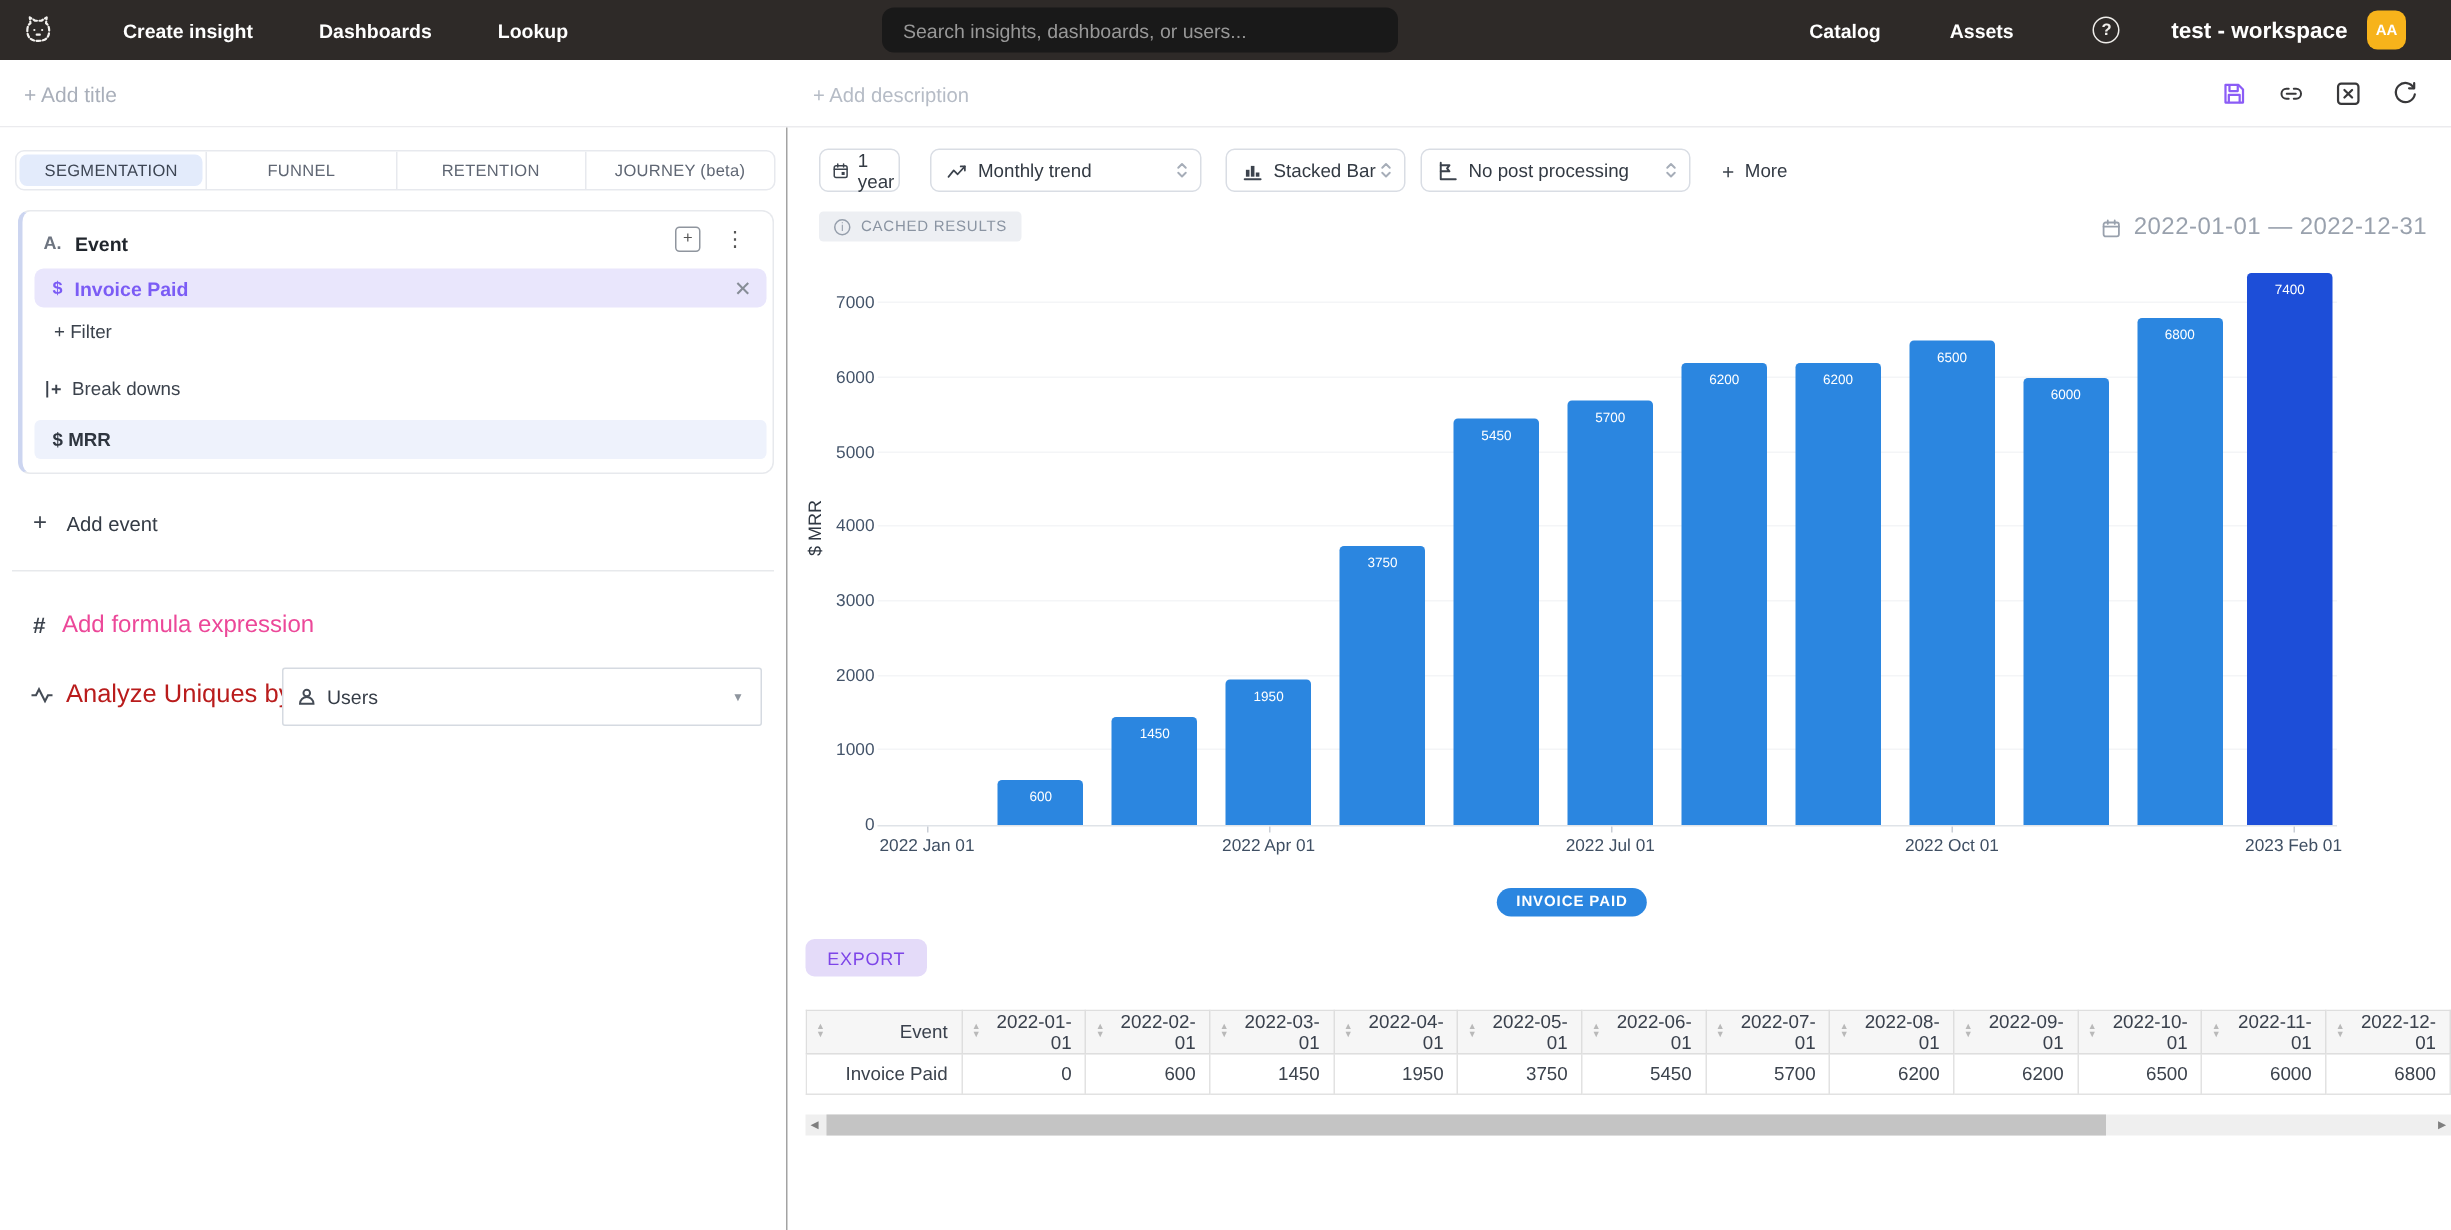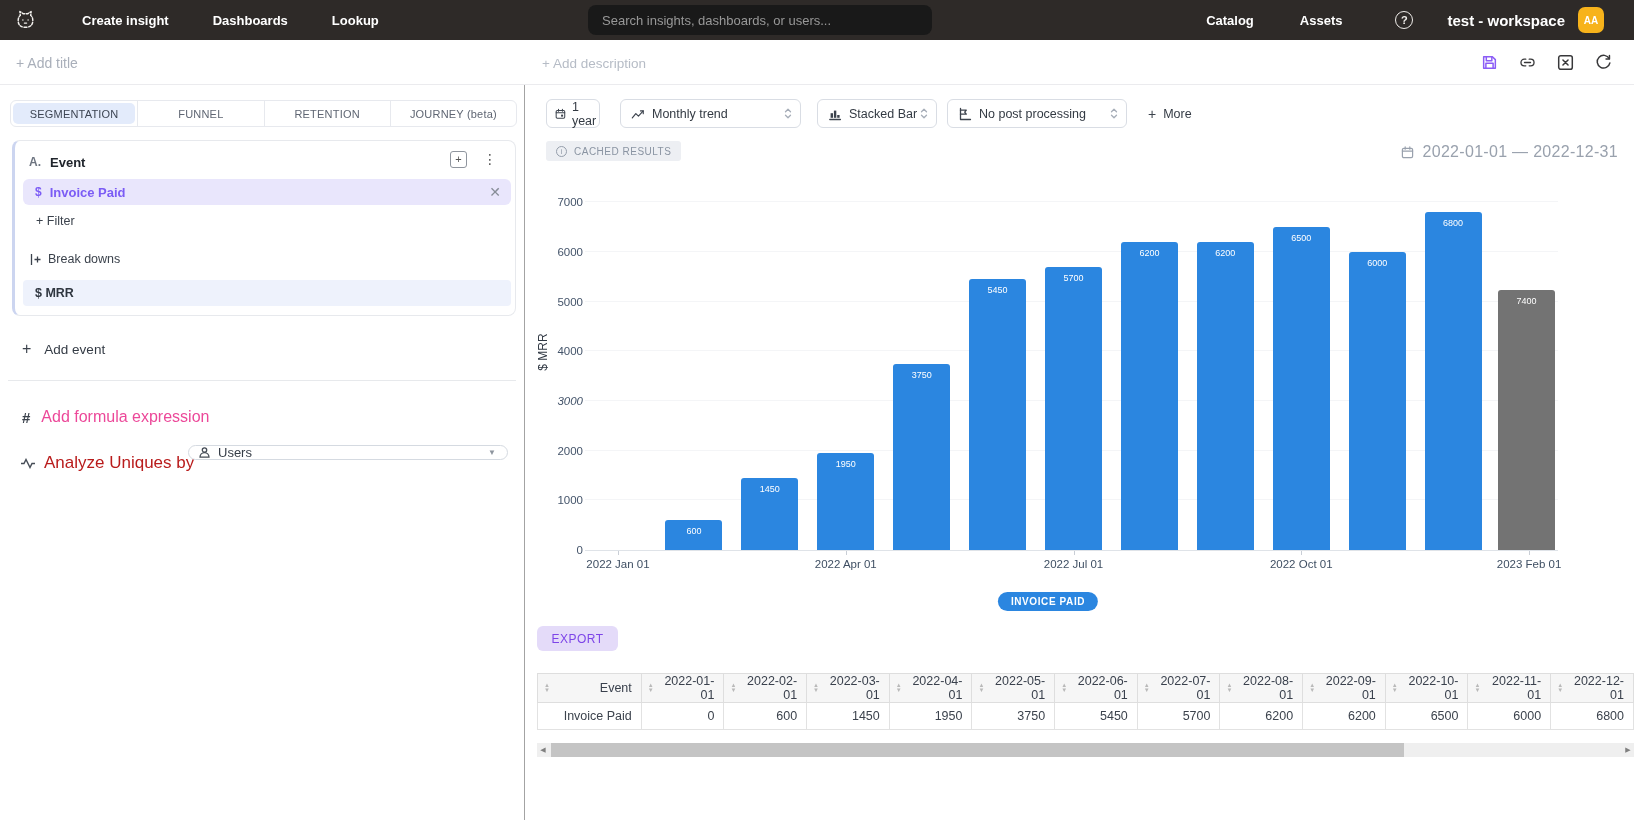--- a/index.html
+++ b/index.html
@@ -56,21 +56,21 @@
 .add-event{position:absolute;left:22px;top:255px;display:flex;align-items:center;cursor:pointer}
 .add-event .plus{font-size:16px;color:#3c434d;margin-right:13px;font-weight:400}
 .add-event span.lbl{font-size:13.5px;color:#343b45}
 .panel-divider{position:absolute;left:8px;top:295px;width:508px;height:1px;background:#e7e9ec}
 .add-formula{position:absolute;left:22px;top:323px;display:flex;align-items:center;cursor:pointer}
 .add-formula .hash{font-size:15px;font-weight:700;color:#3c434d;margin-right:11px}
 .add-formula span.lbl{font-size:16px;color:#ec4899}
 .analyze-row{position:absolute;left:20px;top:368px;display:flex;align-items:center}
 .analyze-row svg{width:16px;height:11px;stroke:#454c56;stroke-width:1.4;fill:none;margin-right:8px}
 .analyze-row .lbl{font-size:17px;color:#b91c1c}
-.uniques-select{position:absolute;left:188px;top:360px;width:320px;height:15px;border:1px solid #d5dae1;border-radius:14px;display:flex;align-items:center;cursor:pointer;background:#fff}
+.uniques-select{position:absolute;left:188px;top:360px;width:320px;height:39px;border:1px solid #d5dae1;border-radius:2px;display:flex;align-items:center;cursor:pointer;background:#fff}
 .uniques-select svg{width:13px;height:13px;stroke:#454c56;stroke-width:1.3;fill:none;margin:0 7px 0 9px}
 .uniques-select .val{font-size:13px;color:#363d47}
 .uniques-select .caret{margin-left:auto;margin-right:11px;font-size:8px;color:#8e959e}
 
 
 .toolbar{position:absolute;left:537px;top:99px;height:29px;display:flex;}
 .tbtn,.tselect{height:29px;border:1px solid #d9dde4;border-radius:6px;background:#fff;display:flex;align-items:center;font-size:12.5px;color:#333a43;cursor:pointer}
 .tbtn svg,.tselect svg.lead{width:14px;height:14px;stroke:#3c434d;stroke-width:1.3;fill:none;stroke-linecap:round;stroke-linejoin:round;margin:0 7px 0 10px}
 .tbtn{width:54px;margin-left:9px}
 .tbtn svg{margin:0 6px 0 8px}
@@ -304,21 +304,21 @@
       </svg>
     <span>2022-01-01 — 2022-12-31</span>
   </div>
 
   <div class="chart-section">
     <div class="ylabel">$ MRR</div>
     <div id="yticks">
         <div class="ytick" style="top: 374px;">0</div>
         <div class="ytick" style="top: 324.3px;">1000</div>
         <div class="ytick" style="top: 274.6px;">2000</div>
-        <div class="ytick" style="top: 224.9px; font-style: italic;">3000</div>
+        <div class="ytick" style="top: 224.9px;">3000</div>
         <div class="ytick" style="top: 175.2px;">4000</div>
         <div class="ytick" style="top: 125.5px;">5000</div>
         <div class="ytick" style="top: 75.8px;">6000</div>
         <div class="ytick" style="top: 26.1px;">7000</div>
       </div>
     <div class="plot" id="plot">
         <div class="gridline" style="bottom: 49.7px;"></div>
         <div class="gridline" style="bottom: 99.4px;"></div>
         <div class="gridline" style="bottom: 149.1px;"></div>
         <div class="gridline" style="bottom: 198.8px;"></div>
@@ -351,21 +351,21 @@
         </div>
         <div class="bar" style="left: 687.78px; width: 57px; height: 323px; background: rgb(43, 134, 224);">
           <div class="bar-label">6500</div>
         </div>
         <div class="bar" style="left: 763.7px; width: 57px; height: 298px; background: rgb(43, 134, 224);">
           <div class="bar-label">6000</div>
         </div>
         <div class="bar" style="left: 839.62px; width: 57px; height: 338px; background: rgb(43, 134, 224);">
           <div class="bar-label">6800</div>
         </div>
-        <div class="bar" style="left: 913px; width: 57px; height: 260px; background: #737373;">
+        <div class="bar" style="left: 913px; width: 57px; height: 368px; background: #1d4ed8;">
           <div class="bar-label">7400</div>
         </div>
       </div>
     <div id="xticks">
         <div class="xtickmark" style="left: 81px;"></div>
         <div class="xtick" style="left: 36px;">2022 Jan 01</div>
         <div class="xtickmark" style="left: 308.76px;"></div>
         <div class="xtick" style="left: 263.76px;">2022 Apr 01</div>
         <div class="xtickmark" style="left: 536.52px;"></div>
         <div class="xtick" style="left: 491.52px;">2022 Jul 01</div>

